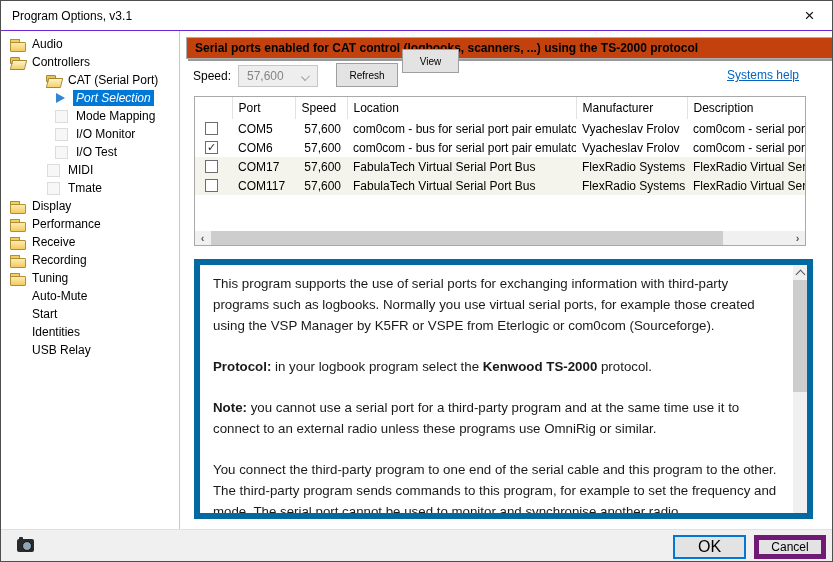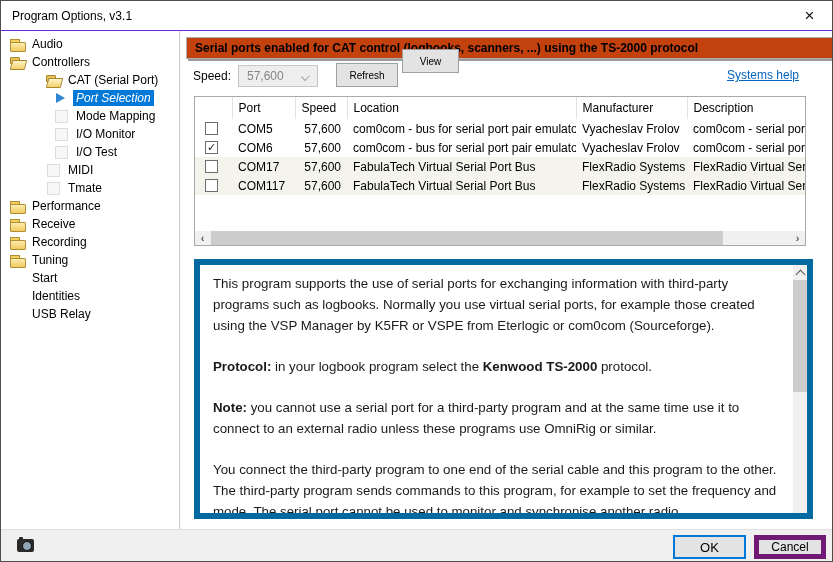--- a/index.html
+++ b/index.html
@@ -70,21 +70,21 @@
   #vscroll .vthumb { position:absolute; left:0; top:15px; width:14px; height:112px; background:#cdcdcd; }
   .chev-up, .chev-down { width:7px; height:7px; border-left:1.6px solid #555; border-bottom:1.6px solid #555; }
   .chev-up { transform:rotate(135deg); margin-top:4px; }
   .chev-down { transform:rotate(-45deg); margin-bottom:4px; }
 
   
   #footer { position:absolute; left:0; top:528px; width:100%; height:34px; background:#f0f0f0; border-top:1px solid #e0e0e0; }
   #camera-icon { position:absolute; left:16px; top:9px; width:17px; height:13px; background:#2a2a2a; border-radius:2px; }
   #camera-icon::before { content:""; position:absolute; left:5px; top:2px; width:8px; height:8px; border-radius:50%; background:#8ea6b8; border:1px solid #111; }
   #camera-icon::after { content:""; position:absolute; left:2px; top:-2px; width:4px; height:3px; background:#2a2a2a; border-radius:1px; }
-  #ok-btn { left:672px; top:5px; width:73px; height:24px; position:absolute; background:#e3e3e3; border:2px solid #0078d7; display:flex; align-items:center; justify-content:center; font-size:13px; }
+  #ok-btn { left:672px; top:5px; width:73px; height:24px; position:absolute; background:#e3e3e3; border:2px solid #0078d7; display:flex; align-items:center; justify-content:center; font-size:16px; }
   #cancel-btn { left:753px; top:5px; width:72px; height:24px; position:absolute; background:#e3e3e3; border:5px solid #701a75; display:flex; align-items:center; justify-content:center; font-size:12px; }
 </style>
 </head>
 <body>
 
 <div id="window">
 
   <div id="titlebar">
     <span id="title-text">Program Options, v3.1</span>
     <div id="close-btn">×</div>
@@ -122,33 +122,41 @@
     <div class="tree-item lvl1">
         <span class="ticon square"></span>
         <span class="tlabel">MIDI</span>
       </div>
     <div class="tree-item lvl1">
         <span class="ticon square"></span>
         <span class="tlabel">Tmate</span>
       </div>
     <div class="tree-item lvl0">
         <span class="ticon folder-closed"></span>
+        <span class="tlabel">Display</span>
+      </div>
+    <div class="tree-item lvl0">
+        <span class="ticon folder-closed"></span>
         <span class="tlabel">Performance</span>
       </div>
     <div class="tree-item lvl0">
         <span class="ticon folder-closed"></span>
         <span class="tlabel">Receive</span>
       </div>
     <div class="tree-item lvl0">
         <span class="ticon folder-closed"></span>
         <span class="tlabel">Recording</span>
       </div>
     <div class="tree-item lvl0">
         <span class="ticon folder-closed"></span>
         <span class="tlabel">Tuning</span>
+      </div>
+    <div class="tree-item lvl0">
+        <span class="ticon"></span>
+        <span class="tlabel">Auto-Mute</span>
       </div>
     <div class="tree-item lvl0">
         <span class="ticon"></span>
         <span class="tlabel">Start</span>
       </div>
     <div class="tree-item lvl0">
         <span class="ticon"></span>
         <span class="tlabel">Identities</span>
       </div>
     <div class="tree-item lvl0">

